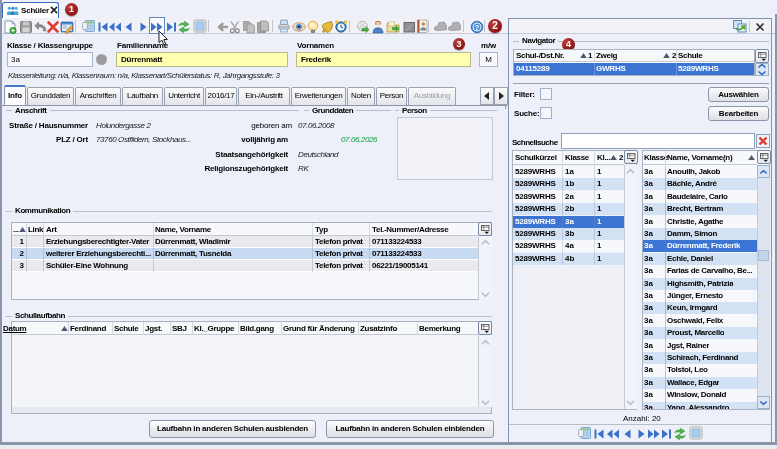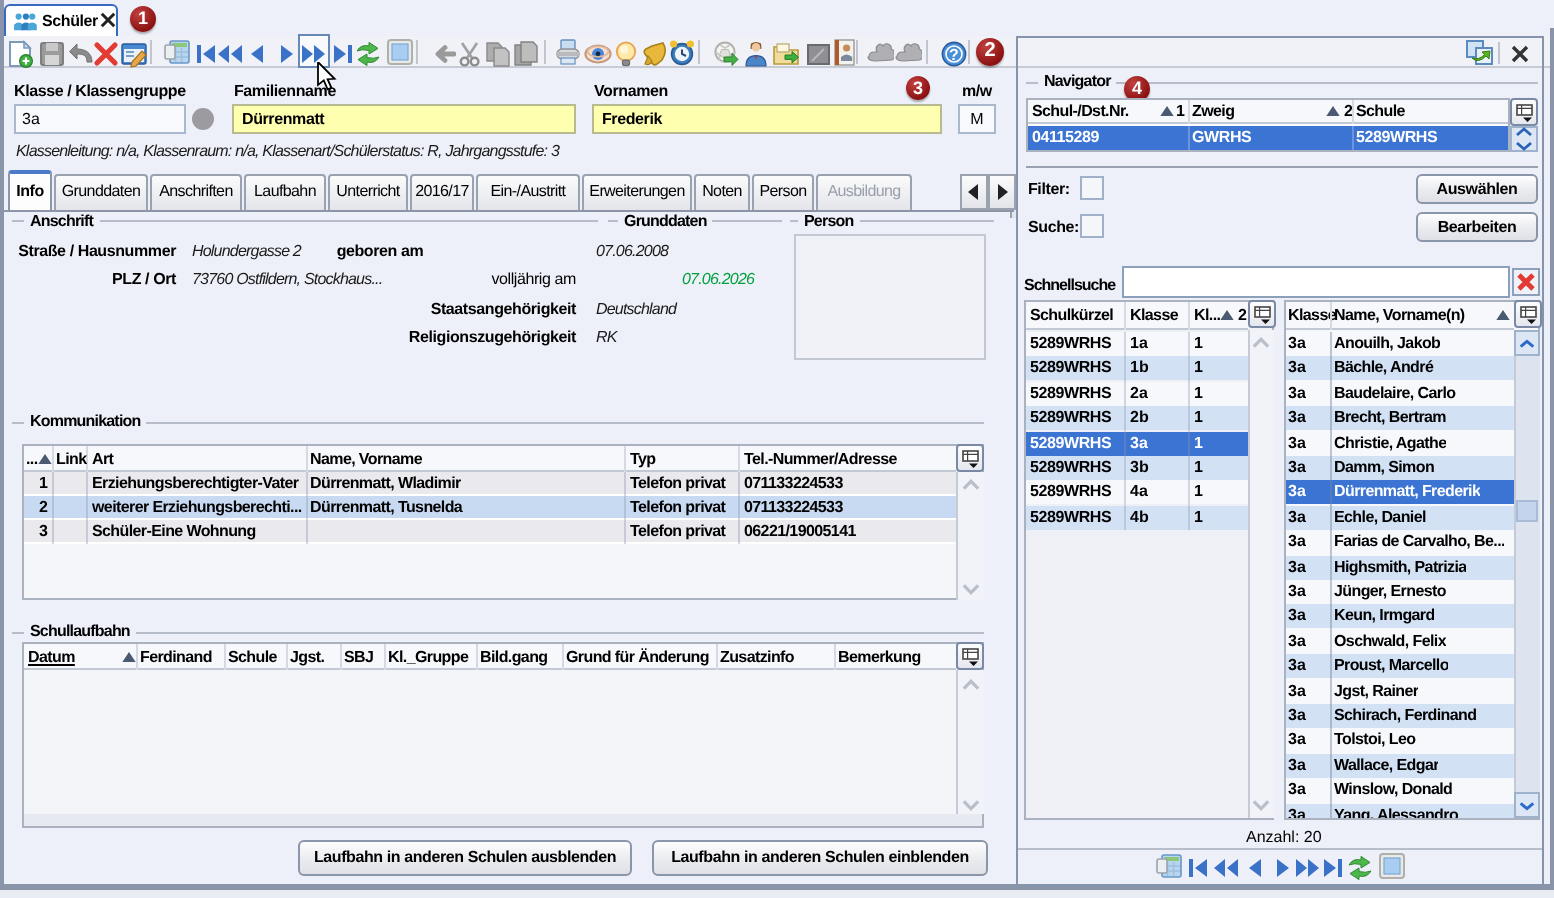--- a/index.html
+++ b/index.html
@@ -225,23 +225,23 @@
 <div class="legend" style="left:12px;top:107px;">Anschrift</div>
 <div class="gline" style="position:absolute;left:304px;top:110px;width:87px;"></div>
 <div class="legend" style="left:309px;top:107px;">Grunddaten</div>
 <div class="gline" style="position:absolute;left:395px;top:110px;width:102px;"></div>
 <div class="legend" style="left:399px;top:107px;">Person</div>
 <div style="position:absolute;left:397px;top:117px;width:96px;height:63px;border:1px solid #c2c7d2;background:#f1f2f8;"></div>
 <div style="position:absolute;left:-112px;top:121px;width:200px;text-align:right;font-size:8px;font-weight:bold;letter-spacing:-0.2px;white-space:nowrap;line-height:9px;">Straße / Hausnummer</div>
 <div class="ival" style="left:96px;top:121px;color:#1a1a1a;">Holundergasse 2</div>
 <div style="position:absolute;left:-112px;top:135px;width:200px;text-align:right;font-size:8px;font-weight:bold;letter-spacing:-0.2px;white-space:nowrap;line-height:9px;">PLZ / Ort</div>
 <div class="ival" style="left:96px;top:135px;color:#1a1a1a;">73760 Ostfildern, Stockhaus...</div>
-<div style="position:absolute;left:88px;top:121px;width:204px;text-align:center;font-size:8px;font-weight:bold;letter-spacing:-0.2px;white-space:nowrap;line-height:9px;">geboren am</div>
+<div style="position:absolute;left:88px;top:121px;width:204px;text-align:right;font-size:8px;font-weight:normal;letter-spacing:-0.2px;white-space:nowrap;line-height:9px;">geboren am</div>
 <div class="ival" style="left:298px;top:121px;color:#1a1a1a;">07.06.2008</div>
-<div style="position:absolute;left:88px;top:135px;width:200px;text-align:right;font-size:8px;font-weight:normal;letter-spacing:-0.2px;white-space:nowrap;line-height:9px;">volljährig am</div>
+<div style="position:absolute;left:88px;top:135px;width:200px;text-align:right;font-size:8px;font-weight:bold;letter-spacing:-0.2px;white-space:nowrap;line-height:9px;">volljährig am</div>
 <div class="ival" style="left:298px;top:135px;color:#00a03c;padding-left:43px;">07.06.2026</div>
 <div style="position:absolute;left:88px;top:150px;width:200px;text-align:right;font-size:8px;font-weight:bold;letter-spacing:-0.2px;white-space:nowrap;line-height:9px;">Staatsangehörigkeit</div>
 <div class="ival" style="left:298px;top:150px;color:#1a1a1a;">Deutschland</div>
 <div style="position:absolute;left:88px;top:164px;width:200px;text-align:right;font-size:8px;font-weight:bold;letter-spacing:-0.2px;white-space:nowrap;line-height:9px;">Religionszugehörigkeit</div>
 <div class="ival" style="left:298px;top:164px;color:#1a1a1a;">RK</div>
 <div class="gline" style="position:absolute;left:6px;top:211px;width:486px;"></div>
 <div class="legend" style="left:12px;top:207px;">Kommunikation</div>
 <div style="position:absolute;left:11px;top:222px;width:481px;height:78px;border:1px solid #aab2c0;background:#f5f6fa;"></div>
 <div style="position:absolute;left:12px;top:223px;width:466px;height:13px;background:#f7f8fb;border-bottom:1px solid #c3c9d4;"></div>
 <div style="position:absolute;left:26px;top:223px;width:1px;height:13px;background:#d4d9e2;"></div>
@@ -301,21 +301,21 @@
 <div style="position:absolute;left:12px;top:322px;width:466px;height:13px;background:#f7f8fb;border-bottom:1px solid #c3c9d4;"></div>
 <div style="position:absolute;left:68px;top:322px;width:1px;height:13px;background:#d4d9e2;"></div>
 <div style="position:absolute;left:112px;top:322px;width:1px;height:13px;background:#d4d9e2;"></div>
 <div style="position:absolute;left:143px;top:322px;width:1px;height:13px;background:#d4d9e2;"></div>
 <div style="position:absolute;left:170px;top:322px;width:1px;height:13px;background:#d4d9e2;"></div>
 <div style="position:absolute;left:192px;top:322px;width:1px;height:13px;background:#d4d9e2;"></div>
 <div style="position:absolute;left:238px;top:322px;width:1px;height:13px;background:#d4d9e2;"></div>
 <div style="position:absolute;left:281px;top:322px;width:1px;height:13px;background:#d4d9e2;"></div>
 <div style="position:absolute;left:358px;top:322px;width:1px;height:13px;background:#d4d9e2;"></div>
 <div style="position:absolute;left:417px;top:322px;width:1px;height:13px;background:#d4d9e2;"></div>
-<div class="hdrtxt" style="left:14px;top:325px;text-decoration:underline;">Datum</div>
+<div class="hdrtxt" style="left:3px;top:325px;text-decoration:underline;">Datum</div>
 <div class="hdrtxt" style="left:70px;top:325px;">Ferdinand</div>
 <div class="hdrtxt" style="left:114px;top:325px;">Schule</div>
 <div class="hdrtxt" style="left:145px;top:325px;">Jgst.</div>
 <div class="hdrtxt" style="left:172px;top:325px;">SBJ</div>
 <div class="hdrtxt" style="left:194px;top:325px;">Kl._Gruppe</div>
 <div class="hdrtxt" style="left:240px;top:325px;">Bild.gang</div>
 <div class="hdrtxt" style="left:283px;top:325px;">Grund für Änderung</div>
 <div class="hdrtxt" style="left:360px;top:325px;">Zusatzinfo</div>
 <div class="hdrtxt" style="left:419px;top:325px;">Bemerkung</div>
 <svg class="a" style="left:61px;top:326px" width="7" height="5" viewBox="0 0 8 6">

